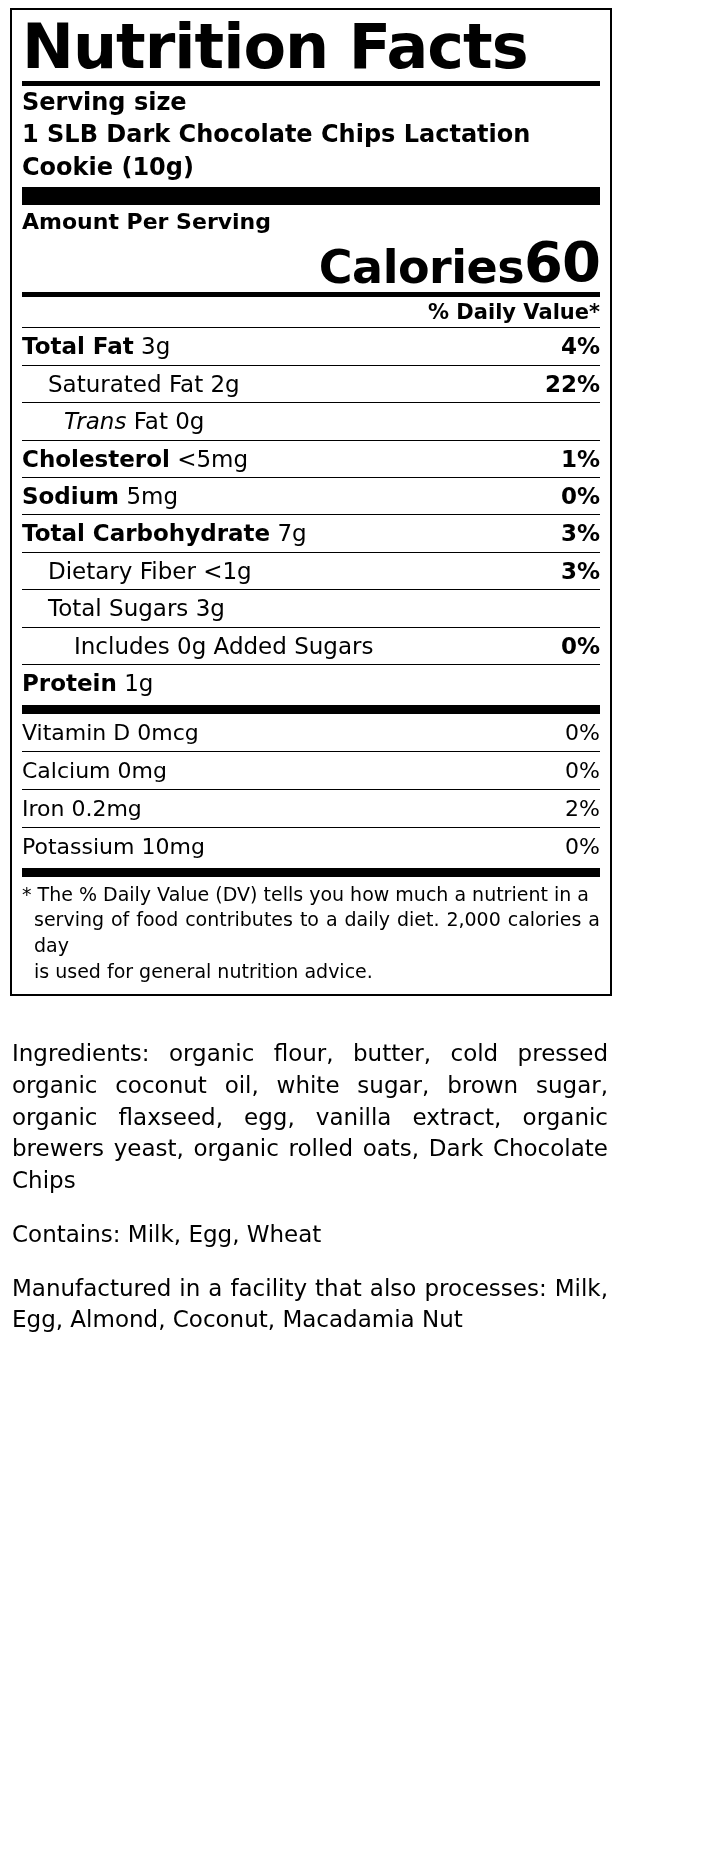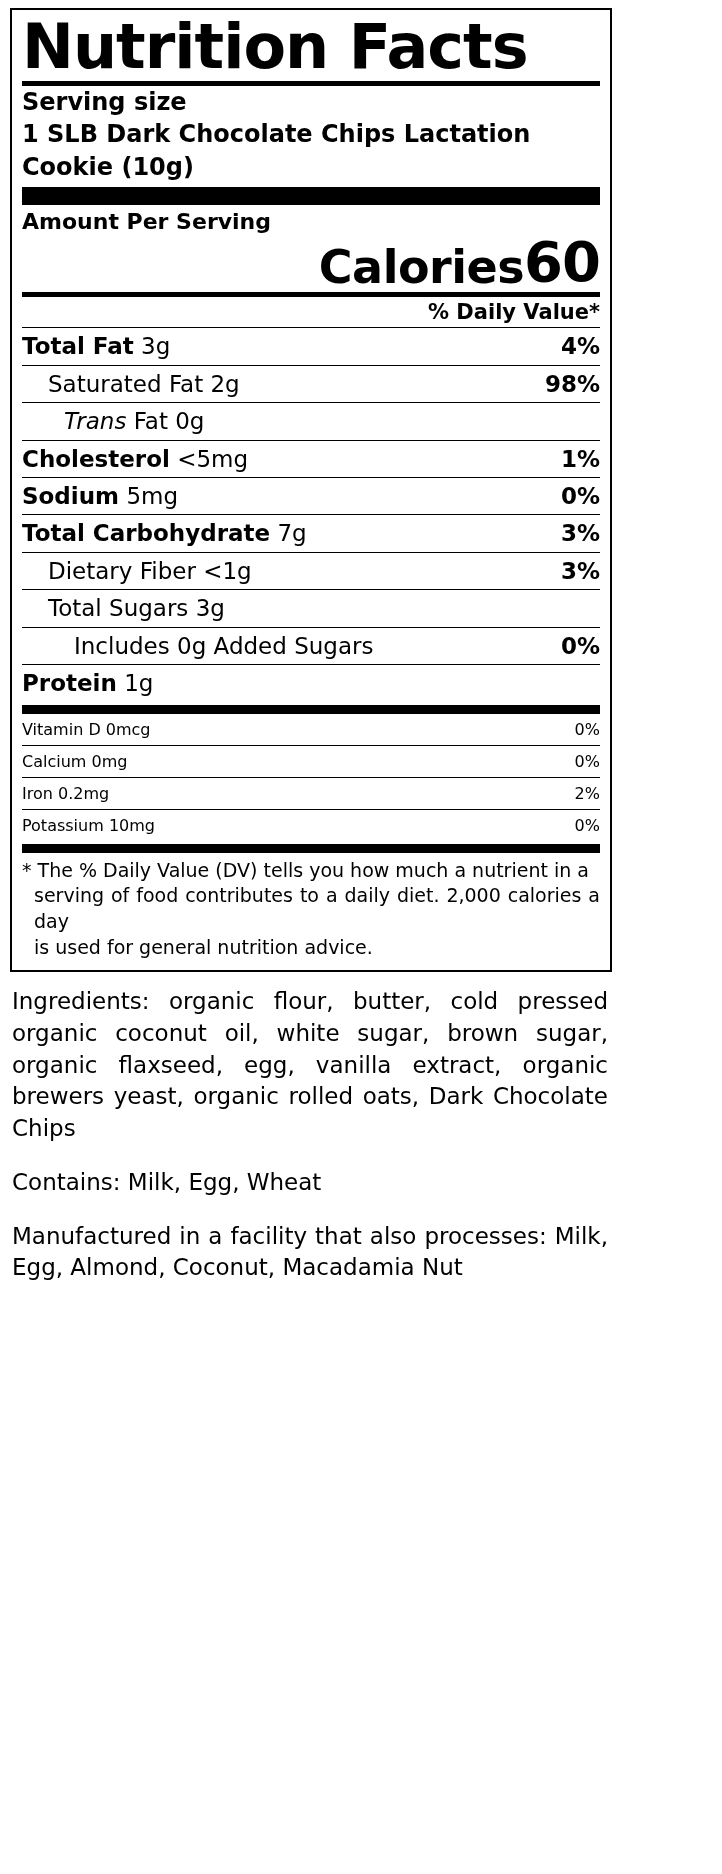--- a/index.html
+++ b/index.html
@@ -96,39 +96,40 @@
   .row .right { font-weight: bold; white-space: nowrap; }
   .b { font-weight: bold; }
   .i { font-style: italic; margin-left: 16px; }
   .indent1 { padding-left: 26px; }
   .indent2 { padding-left: 52px; }
 
   .vit-row {
     display: flex;
     justify-content: space-between;
     align-items: baseline;
-    font-size: 16px;
+    font-size: 22px;
     padding: 6px 0 6px 0;
   }
 
   .footnote {
     font-size: 19px;
     line-height: 1.35;
     text-align: justify;
     padding: 5px 0 2px 0;
   }
   .footnote-indent { padding-left: 12px; display: block; }
 
   .ingredients {
     font-size: 23px;
     line-height: 1.38;
     text-align: justify;
     padding: 14px 2px 0 2px;
     width: 600px;
     box-sizing: border-box;
+    margin-top: 28px;
   }
   .para { margin: 0 0 22px 0; }
   .para:last-child { margin-bottom: 0; }
 </style>
 </head>
 <body>
 
 <div class="page">
 
   <div class="label-box">
@@ -155,21 +156,21 @@
     <div class="rule-thin"></div>
 
     <div class="row">
       <span class="left"><span class="b">Total Fat</span> <span>3g</span></span>
       <span class="right">4%</span>
     </div>
     <div class="rule-thin"></div>
 
     <div class="row indent1">
       <span class="left"><span>Saturated Fat</span> <span>2g</span></span>
-      <span class="right">98%</span>
+      <span class="right">22%</span>
     </div>
     <div class="rule-thin"></div>
 
     <div class="row indent1">
       <span class="left"><span class="i">Trans</span> Fat <span>0g</span></span>
       <span class="right"></span>
     </div>
     <div class="rule-thin"></div>
 
     <div class="row">

